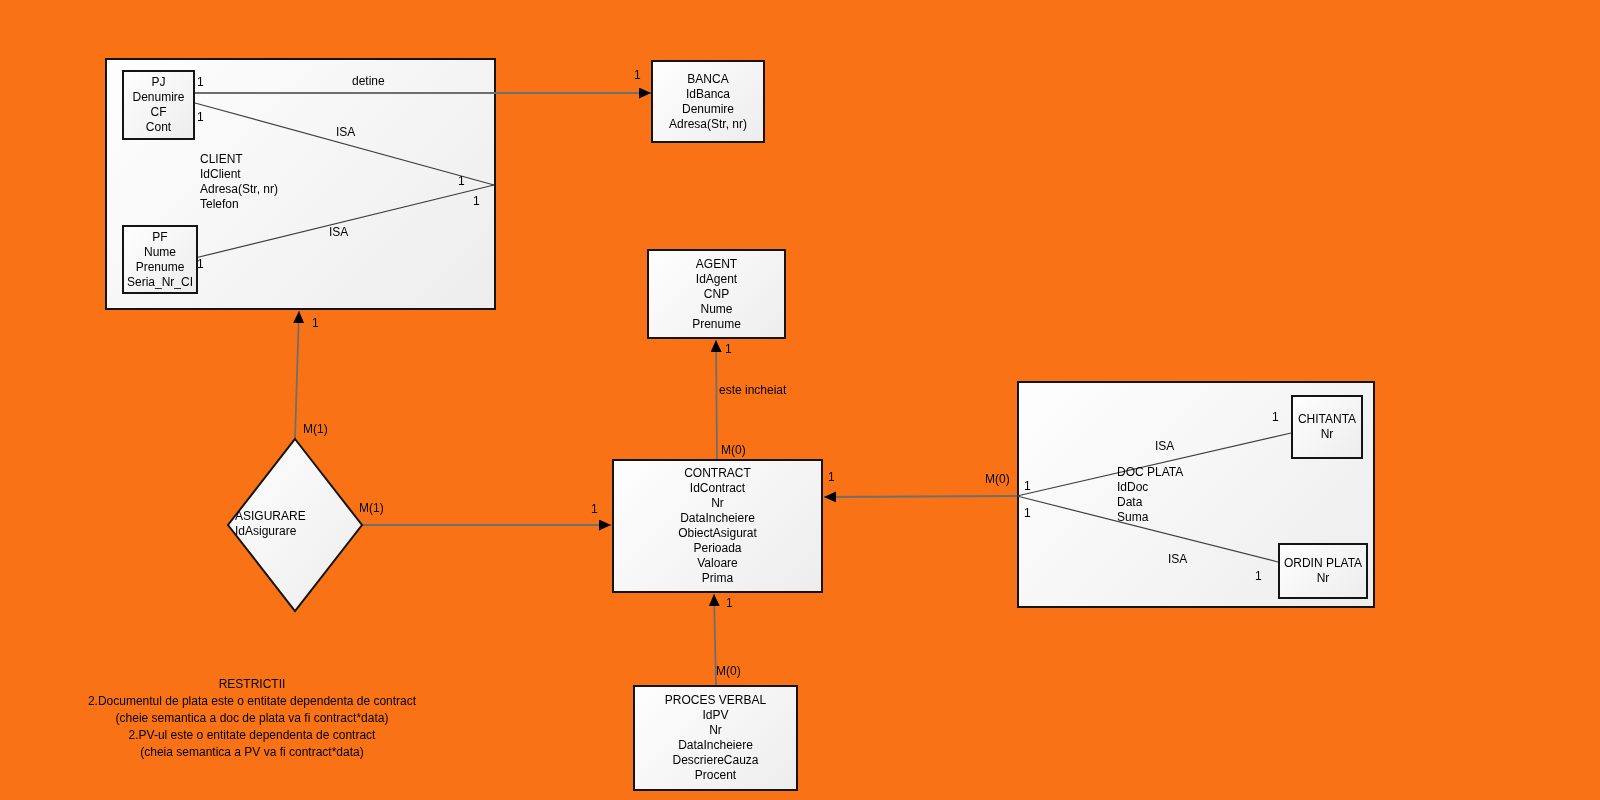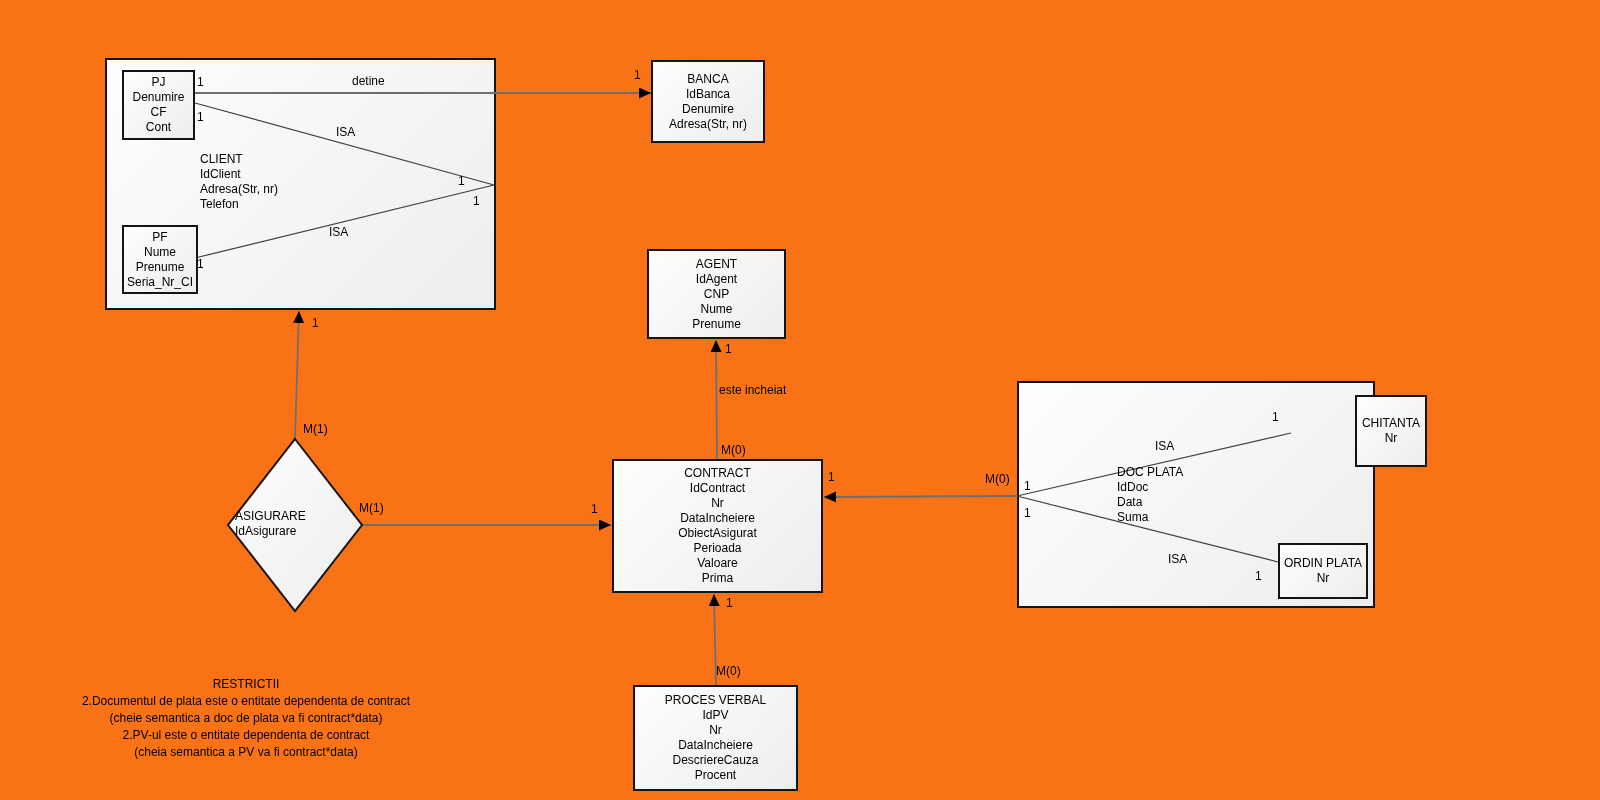--- a/index.html
+++ b/index.html
@@ -102,21 +102,21 @@
 
   <div class="node" style="left:633px;top:685px;width:165px;height:106px">
     <div>PROCES VERBAL</div>
     <div>IdPV</div>
     <div>Nr</div>
     <div>DataIncheiere</div>
     <div>DescriereCauza</div>
     <div>Procent</div>
   </div>
 
-  <div class="node" style="left:1355px;top:395px;width:72px;height:72px">
+  <div class="node" style="left:1291px;top:395px;width:72px;height:64px">
     <div>CHITANTA</div>
     <div>Nr</div>
   </div>
 
   <div class="node" style="left:1278px;top:543px;width:90px;height:56px">
     <div>ORDIN PLATA</div>
     <div>Nr</div>
   </div>
 
   <div class="textblock" style="left:200px;top:152px;width:200px">
@@ -158,21 +158,21 @@
   <span class="lbl" style="left:985px;top:473px">M(0)</span>
   <span class="lbl" style="left:1024px;top:480px">1</span>
   <span class="lbl" style="left:1024px;top:507px">1</span>
   <span class="lbl" style="left:1155px;top:440px">ISA</span>
   <span class="lbl" style="left:1168px;top:553px">ISA</span>
   <span class="lbl" style="left:1272px;top:411px">1</span>
   <span class="lbl" style="left:1255px;top:570px">1</span>
   <span class="lbl" style="left:726px;top:597px">1</span>
   <span class="lbl" style="left:716px;top:665px">M(0)</span>
 
-  <div class="restrictii" style="left:36px;top:676px;width:420px">
+  <div class="restrictii" style="left:42px;top:676px;width:420px">
     <div>RESTRICTII</div>
     <div>2.Documentul de plata este o entitate dependenta de contract</div>
     <div>(cheie semantica a doc de plata va fi contract*data)</div>
     <div>2.PV-ul este o entitate dependenta de contract</div>
     <div>(cheia semantica a PV va fi contract*data)</div>
   </div>
 
 </div>
 
 </body></html>

